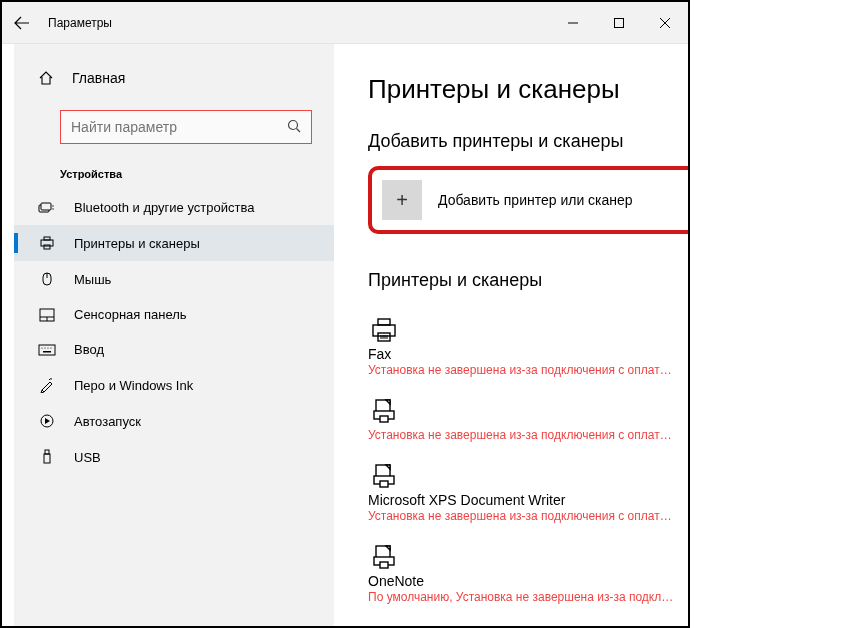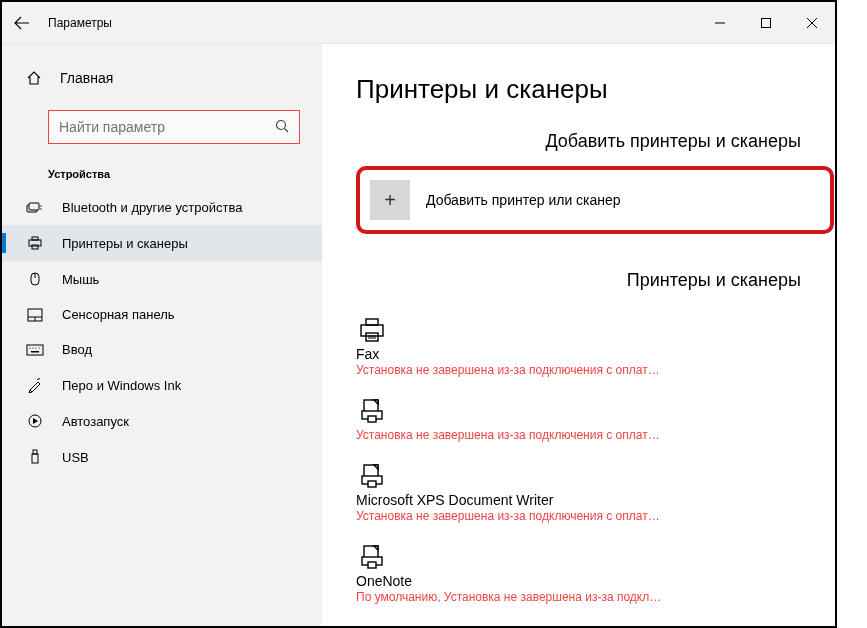--- a/index.html
+++ b/index.html
@@ -1,47 +1,47 @@
 <!DOCTYPE html>
 <html><head>
 <meta charset="utf-8">
 <style>
   * { box-sizing: border-box; margin: 0; padding: 0; }
   body { font-family: "Segoe UI", Tahoma, sans-serif; background: #fff; font-size: 14px; color: #000; }
-  .window { width: 837px; height: 628px; border: 2px solid #000; position: relative; display: flex; flex-direction: column; overflow: hidden; }
+  .window { width: 690px; height: 628px; border: 2px solid #000; position: relative; display: flex; flex-direction: column; overflow: hidden; }
 
   
   .titlebar { height: 42px; background: #f2f2f2; display: flex; align-items: center; border-bottom: 1px solid #e5e5e5; }
   .back-btn { width: 40px; height: 42px; display: flex; align-items: center; justify-content: center; cursor: pointer; }
   .title-text { font-size: 12px; margin-left: 6px; }
   .window-controls { margin-left: auto; display: flex; }
   .window-controls .ctl { width: 46px; height: 42px; display: flex; align-items: center; justify-content: center; cursor: pointer; font-size: 12px; }
 
-  .body { display: flex; flex: 1; overflow: hidden; }
+  .body { display: flex; flex: 1; overflow: hidden; margin-left: 12px; }
 
   
   .sidebar { width: 320px; background: #f2f2f2; padding-top: 18px; overflow-y: auto; }
   .home { display: flex; align-items: center; padding: 8px 22px; cursor: pointer; }
   .home .icon { width: 20px; margin-right: 16px; display:flex; justify-content:center; }
   .home-label { font-size: 14px; }
   .searchbox { margin: 16px 22px 10px 46px; border: 1px solid #ef4444; height: 34px; display: flex; align-items: center; padding: 0 10px; background: #fafafa; }
   .searchbox input { border: none; outline: none; background: transparent; flex: 1; font-size: 14px; color: #666; }
   .searchbox .sicon { color: #333; }
   .section-title { font-size: 11px; font-weight: 600; padding: 14px 22px 10px 46px; }
   .nav { list-style: none; }
   .nav li { display: flex; align-items: center; padding: 10px 22px 10px 22px; cursor: pointer; position: relative; }
   .nav li .icon { width: 22px; margin-right: 16px; font-size: 15px; text-align: center; display:flex; justify-content:center; align-items:center; }
   .nav li.active::before { content: ""; position: absolute; left: 0; top: 8px; bottom: 8px; width: 4px; background: #0078d4; }
   .nav li.active { background: #e1e6ea; }
   .nav li .label { font-size: 13px; }
 
   
   .content { flex: 1; padding: 30px 34px 8px 34px; overflow-y: auto; }
   .h1 { font-size: 26px; font-weight: 400; margin-bottom: 26px; }
-  .h2 { font-size: 18px; font-weight: 400; margin-bottom: 14px; text-align: right; }
+  .h2 { font-size: 18px; font-weight: 400; margin-bottom: 14px; }
   .add-box { border: 4px solid #d11717; border-radius: 10px; padding: 10px; display: flex; align-items: center; width: 478px; cursor: pointer; margin-bottom: 36px; }
   .add-box .plus { width: 40px; height: 40px; background: #d8d8d8; display: flex; align-items: center; justify-content: center; font-size: 20px; color: #333; margin-right: 16px; }
   .add-box .atext { font-size: 14px; }
   .printer-list { margin-top: 10px; }
   .printer-item { display: flex; align-items: flex-start; padding: 9px 0; cursor: pointer; flex-direction: column; }
   .printer-item .picon { width: 32px; height: 32px; margin-right: 16px; display:flex; align-items:center; justify-content:center; }
   .printer-item .ptext { flex: 1; min-width: 0; }
   .printer-item .pname { font-size: 14px; }
   .printer-item .pstatus { font-size: 12px; color: #ef4444; white-space: nowrap; overflow: hidden; text-overflow: ellipsis; max-width: 438px; margin-top: 1px; }
 </style>

